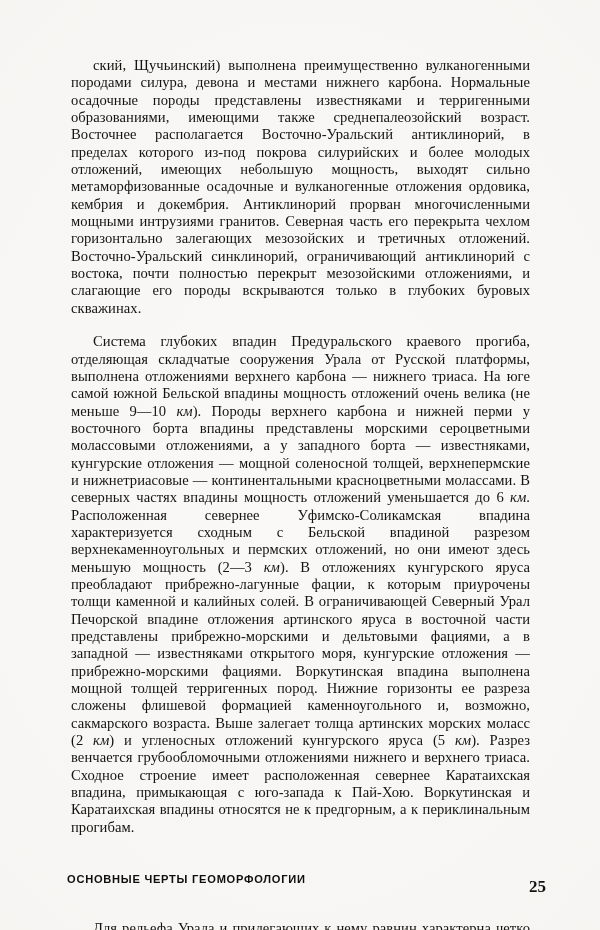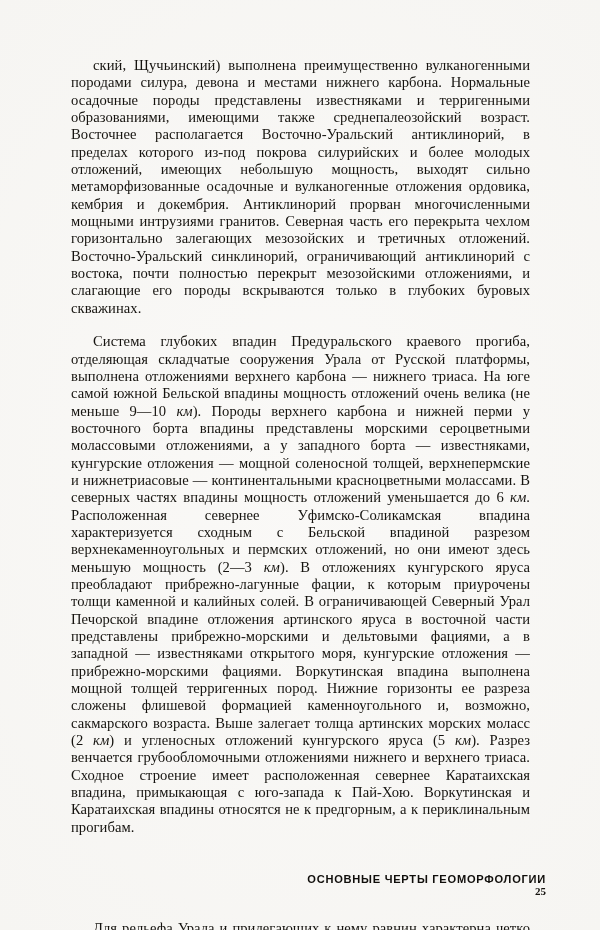--- a/index.html
+++ b/index.html
@@ -54,42 +54,42 @@
     font-family: "Liberation Sans", "DejaVu Sans", sans-serif;
     font-weight: bold;
     font-size: 13.2px;
     letter-spacing: 0.55px;
     padding-top: 28px;
     padding-bottom: 0;
     color: #100e0b;
   }
 
   .heading-sub {
-    margin: 0;
-    text-align: right;
+    margin: 12px;
+    text-align: left;
     font-family: "Liberation Sans", "DejaVu Sans", sans-serif;
     font-weight: bold;
     font-size: 11.1px;
     letter-spacing: 0.75px;
     padding-top: 21px;
     padding-bottom: 0;
     color: #100e0b;
   }
 
   .after-heading {
     padding-top: 19px;
   }
 
   .page-number {
     position: absolute;
     right: 54px;
     bottom: 33px;
     font-family: "Liberation Serif", "DejaVu Serif", serif;
     font-weight: bold;
-    font-size: 11px;
+    font-size: 17px;
     color: #15130f;
   }
 </style>
 </head>
 <body>
 
 <div class="page-surface"></div>
 
 <div class="text-column">
 

